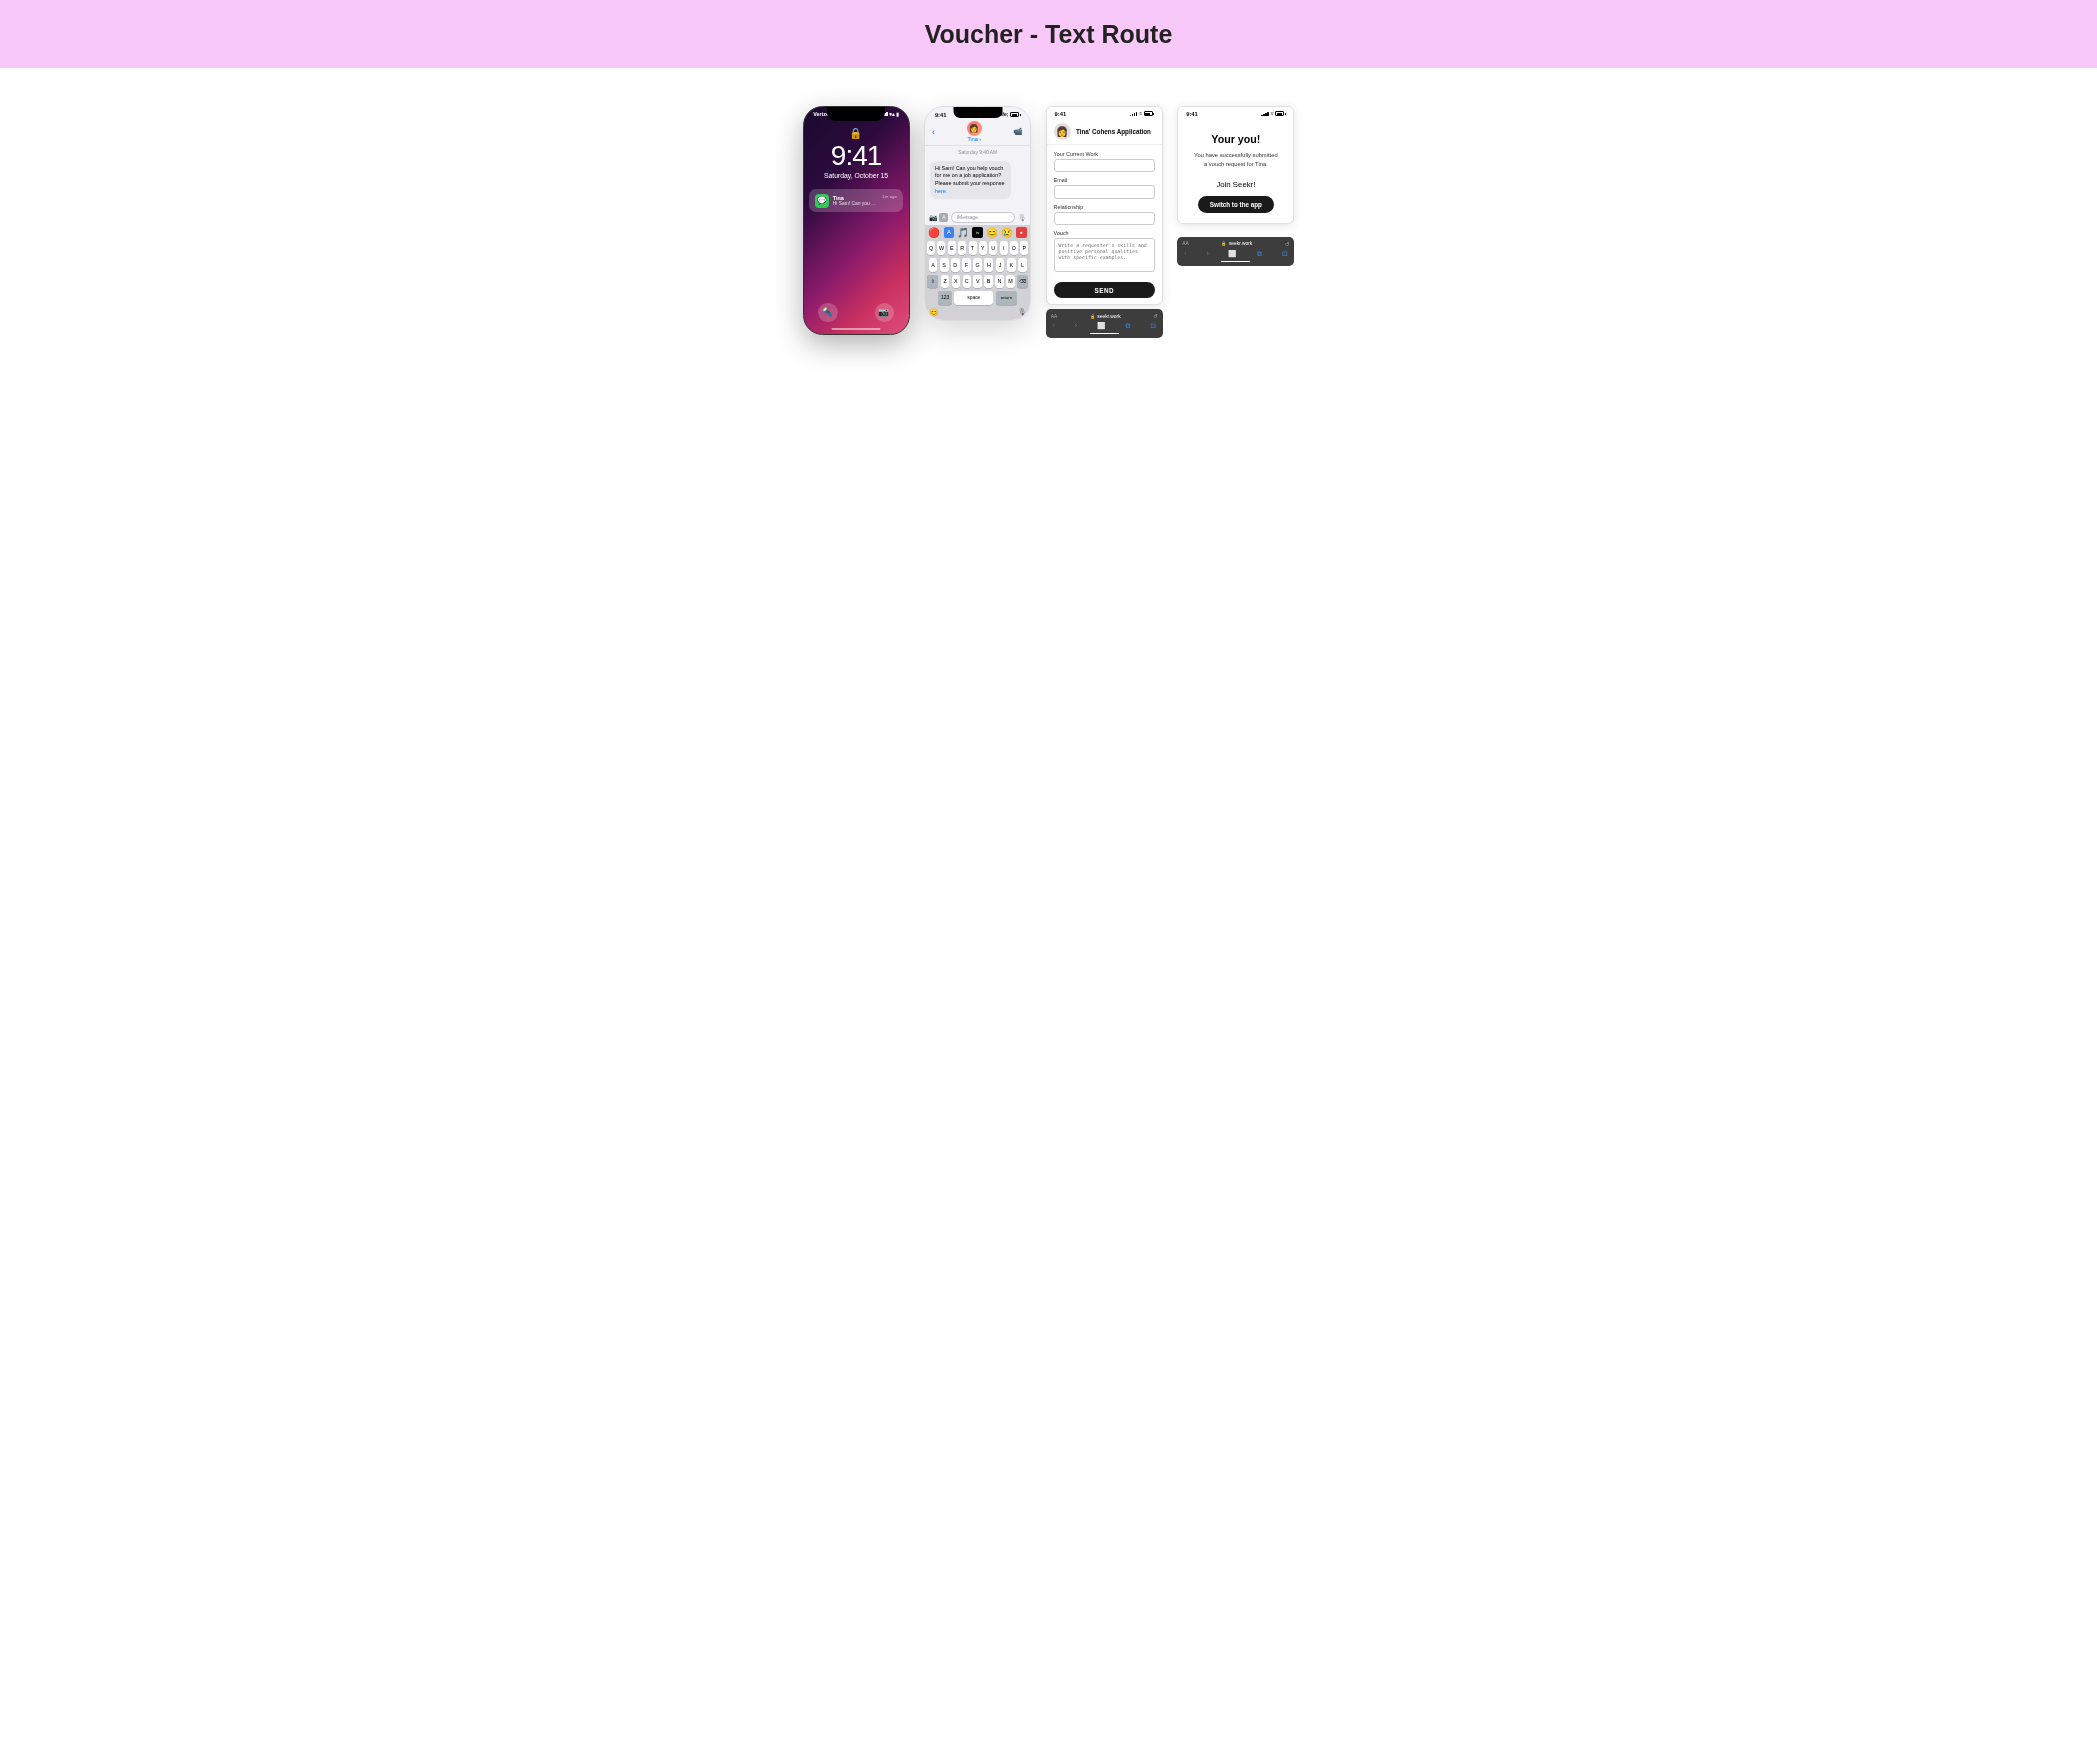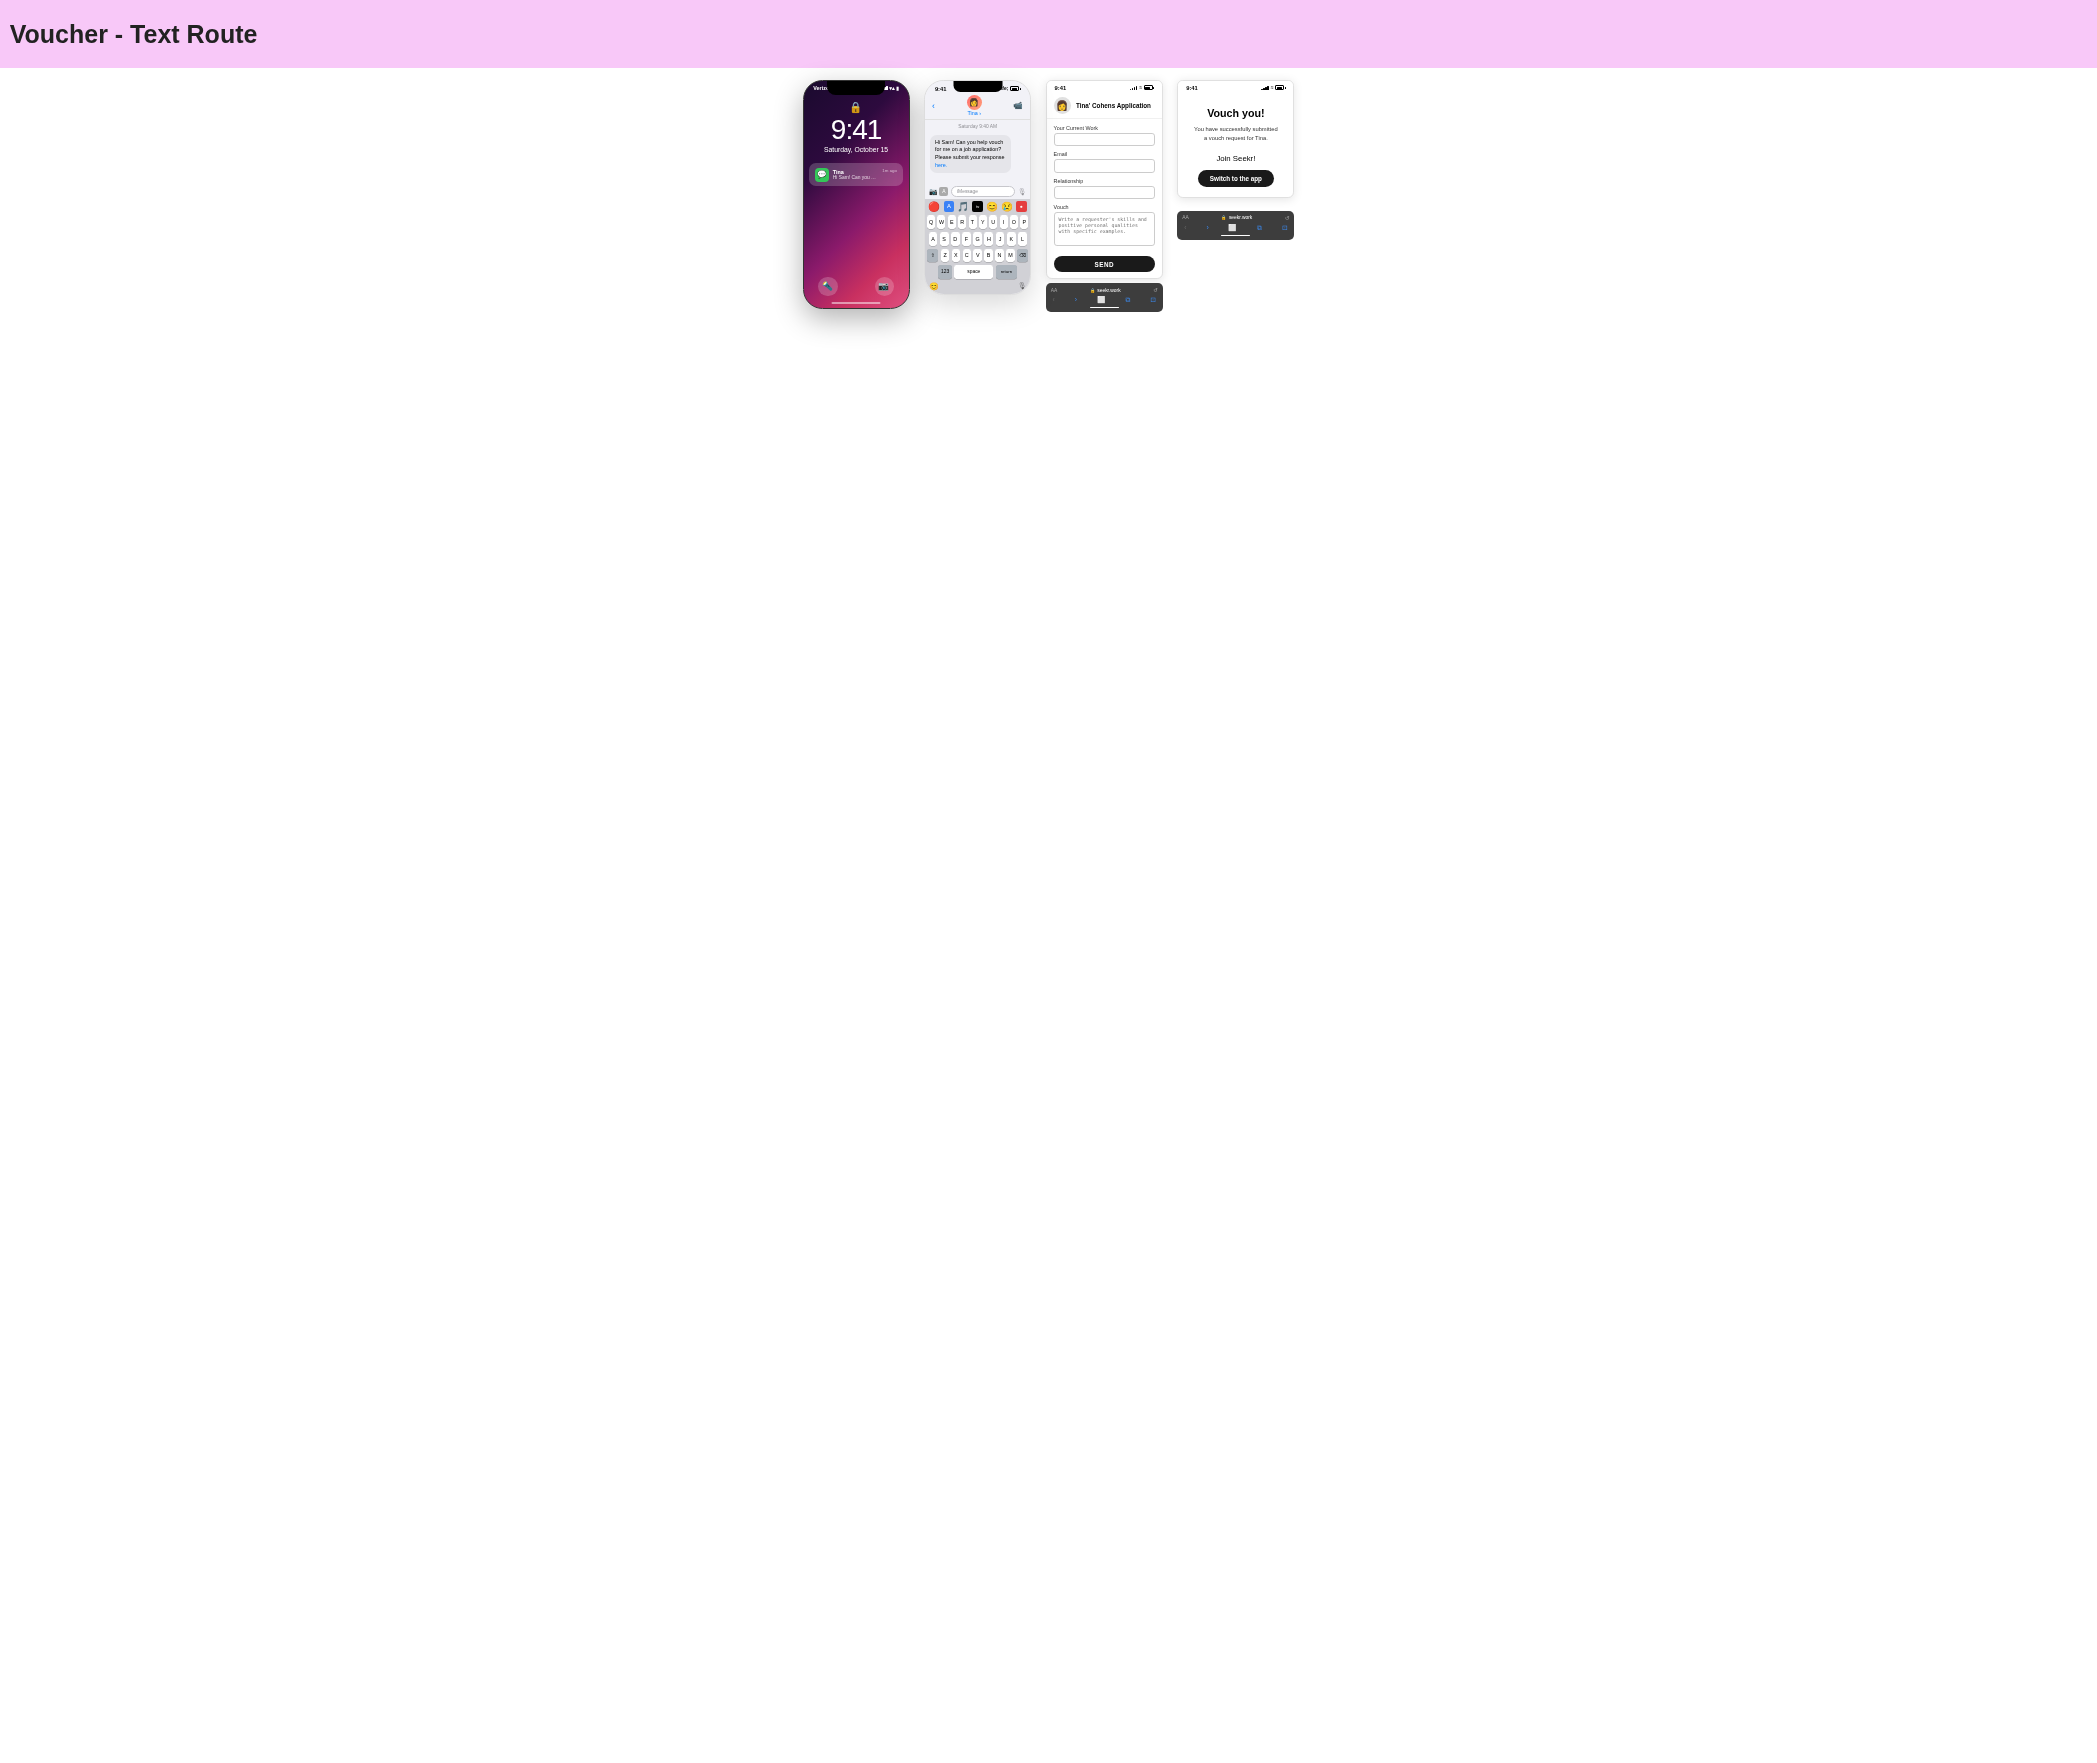--- a/index.html
+++ b/index.html
@@ -6,21 +6,22 @@
     body {
       font-family: -apple-system, BlinkMacSystemFont, 'SF Pro Display', 'Helvetica Neue', Arial, sans-serif;
       background: #ffffff;
       min-height: 100vh;
     }
 
     
     .header-banner {
       background: #f8c8f8;
       padding: 19.5px 9.7px;
-      margin-bottom: 12px;
+      text-align: center;
+      margin-bottom: 38px;
     }
     .header-banner h1 {
       font-size: 25px;
       font-weight: 700;
       color: #222;
     }
 
     
     .screens-row {
       display: flex;
@@ -793,21 +794,21 @@
           <span style="font-size:4.9px;">≈</span>
           <div class="battery-icon">
             <div class="battery-body">
                 <div class="battery-fill"></div>
               </div>
             <div class="battery-tip"></div>
           </div>
         </div>
       </div>
       <div class="ty-body">
-        <div class="ty-title">Vouch you!</div>
+        <div class="ty-title">Your you!</div>
         <div class="ty-message">
           You have successfully submitted<br>a vouch request for Tina.
         </div>
         <div class="ty-join">Join Seekr!</div>
         <button class="ty-btn">Switch to the app</button>
       </div>
     </div>
 
     <div class="ty-browser-bar">
       <div class="browser-top-row">

